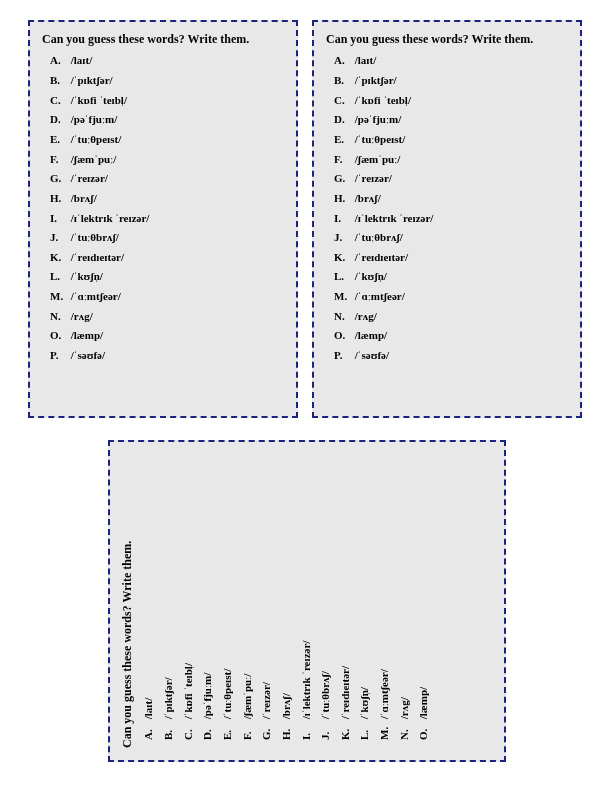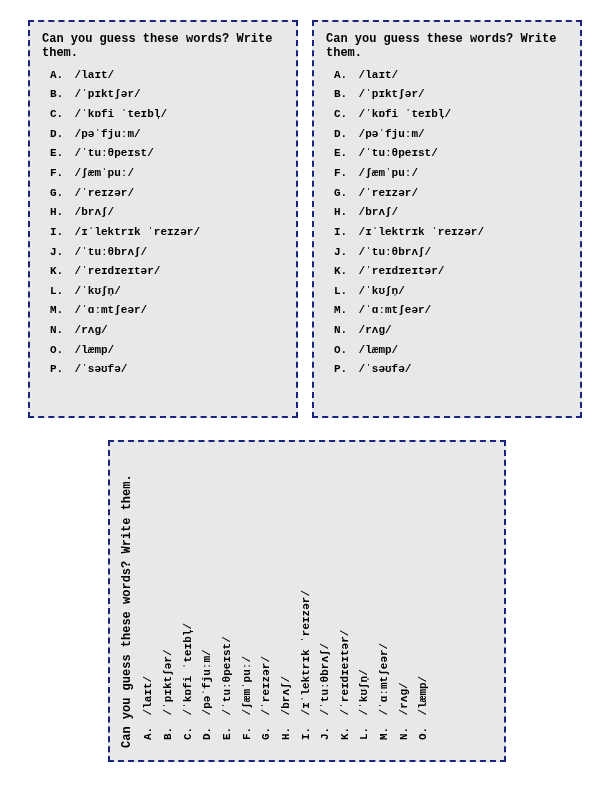--- a/index.html
+++ b/index.html
@@ -8,21 +8,20 @@
     width: 612px;
     height: 792px;
     background: #fff;
     font-family: "Times New Roman", Times, serif;
     position: relative;
   }
   .page {
     position: relative;
     width: 605px;
     height: 792px;
-    font-family: Liberation Mono, monospace;
   }
   .card {
     position: absolute;
     background: #e8e8e8;
     border: 2px dashed #1a237e;
     box-sizing: border-box;
     padding: 10px 12px 12px 12px;
   }
   .card-title {
     font-weight: bold;

